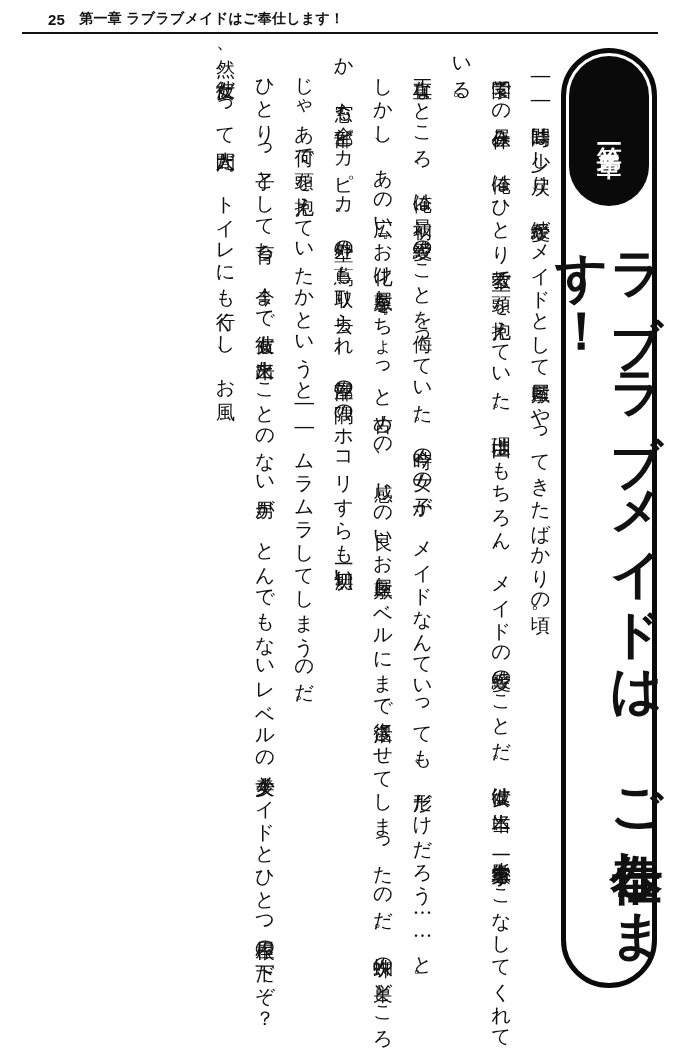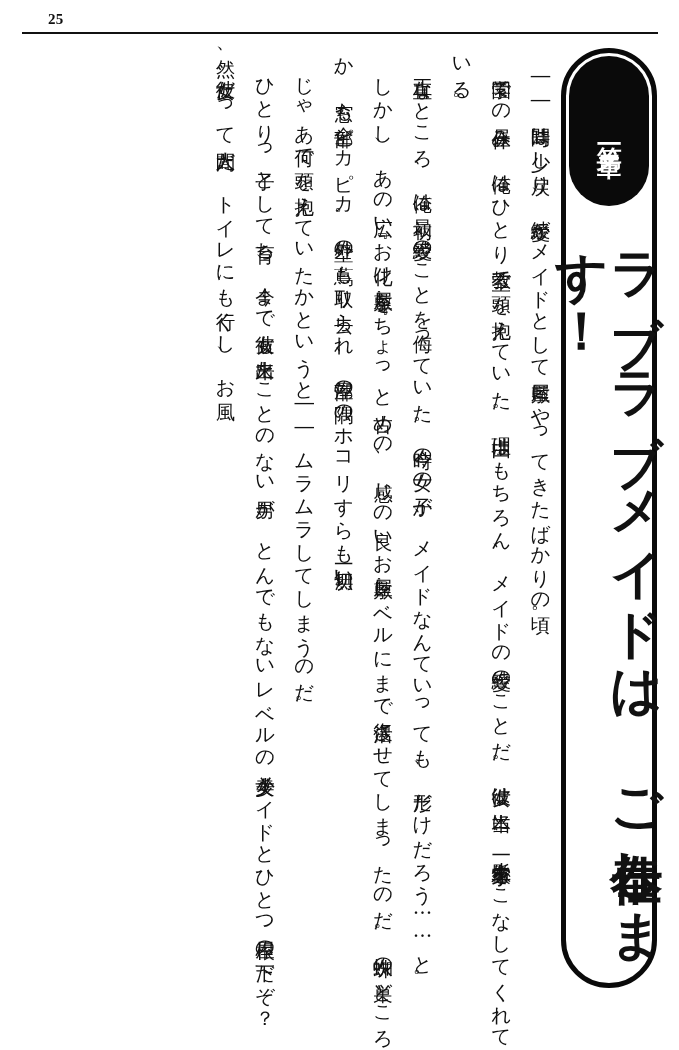--- a/index.html
+++ b/index.html
@@ -27,21 +27,21 @@
     align-items: center;
     padding-left: 48px;
     box-sizing: border-box;
     font-size: 14px;
     letter-spacing: 0.02em;
   }
   .page-header .folio {
     font-weight: bold;
     font-size: 15px;
     margin-right: 14px;
-    font-family: Liberation Serif, serif;
+    font-family: Liberation Sans, sans-serif;
   }
   .page-header .htitle {
     font-weight: bold;
     font-size: 14px;
     font-family: "Liberation Sans", sans-serif;
   }
   .header-rule {
     position: absolute;
     top: 32px;
     left: 22px;
@@ -140,20 +140,21 @@
     line-height: 1.06;
     font-family: "DejaVu Sans", "Liberation Sans", sans-serif;
     height: 760px;
   }
 </style>
 </head>
 <body>
 
 <div class="page-header">
   <span class="folio">25</span>
+  <span class="htitle">第一章 ラブラブメイドはご奉仕します！</span>
 </div>
 <div class="header-rule"></div>
 
 <div class="chapter-plaque">
   <div class="chapter-badge"></div>
   <div class="chapter-num">
     <span class="vnum">第一章</span>
   </div>
   <div class="chapter-title">
     <span class="vtitle">ラブラブメイドは ご奉仕します！</span>

